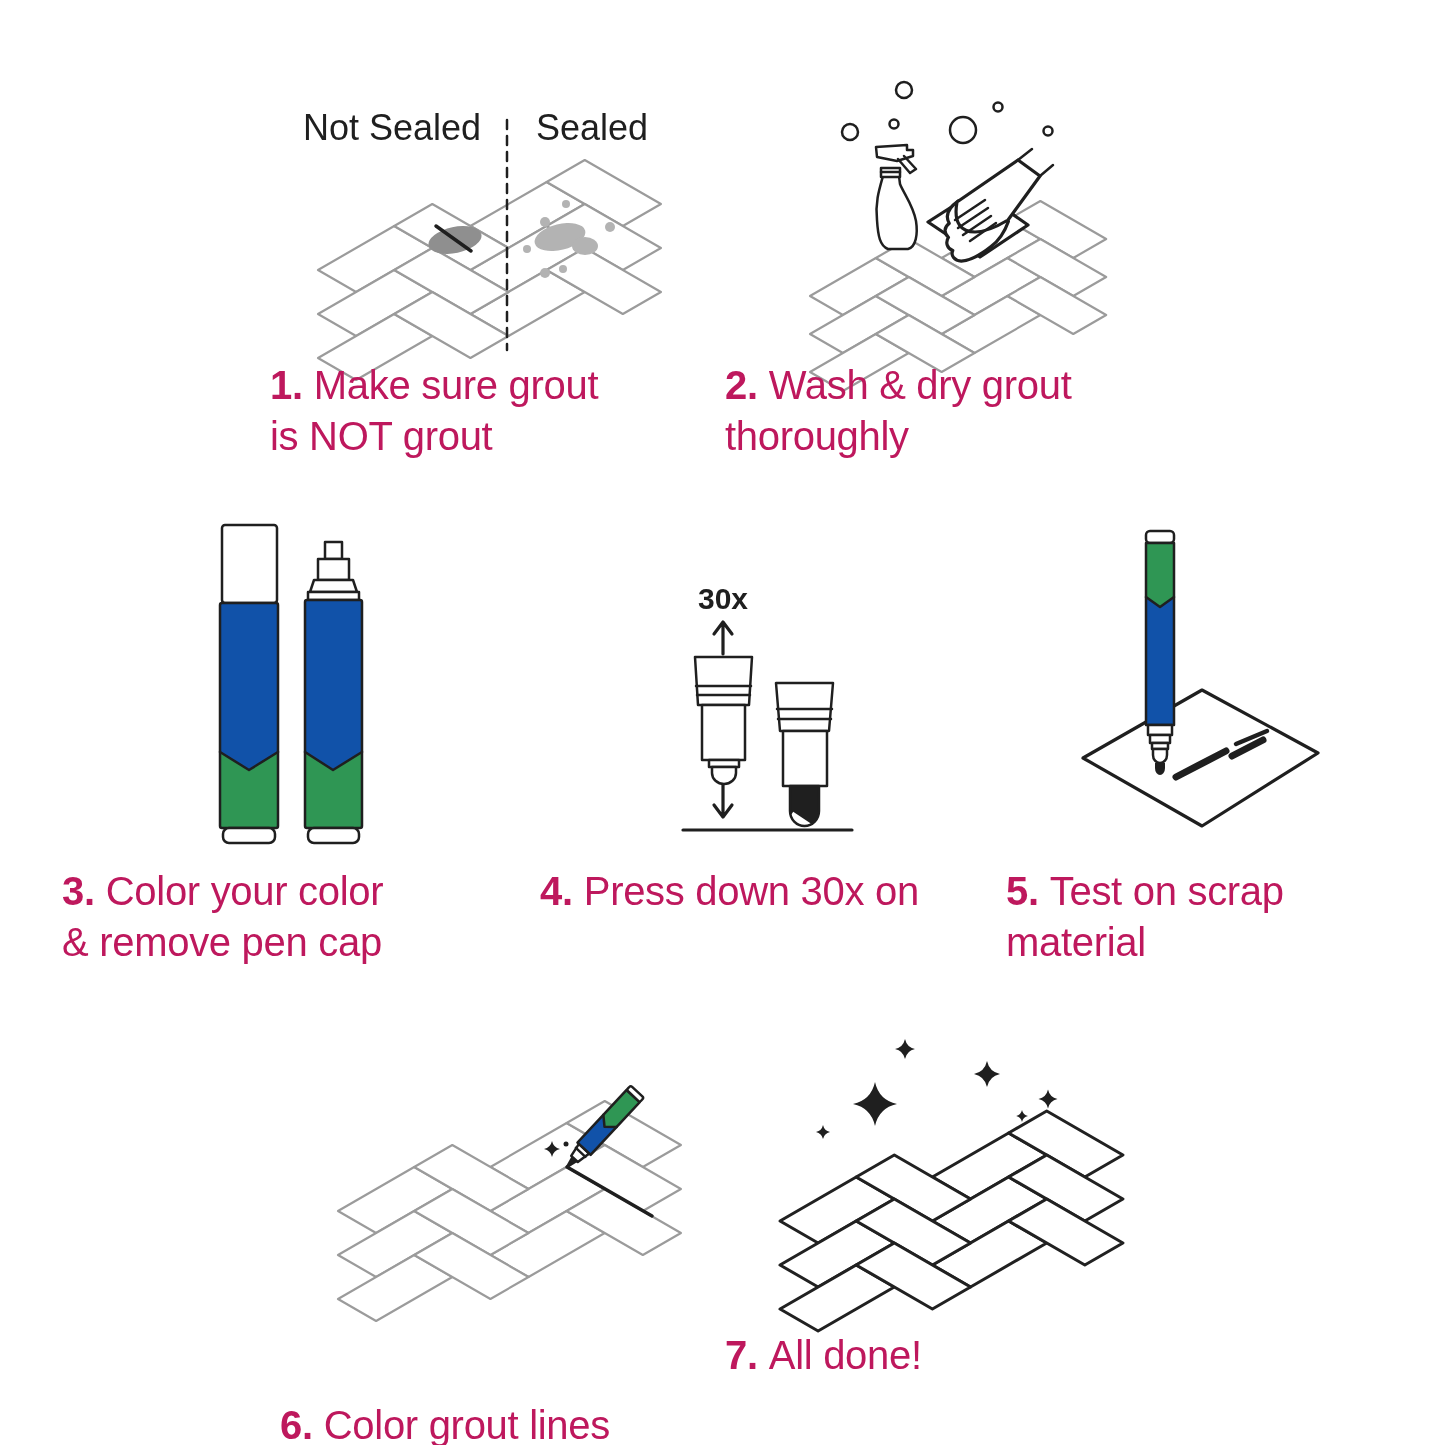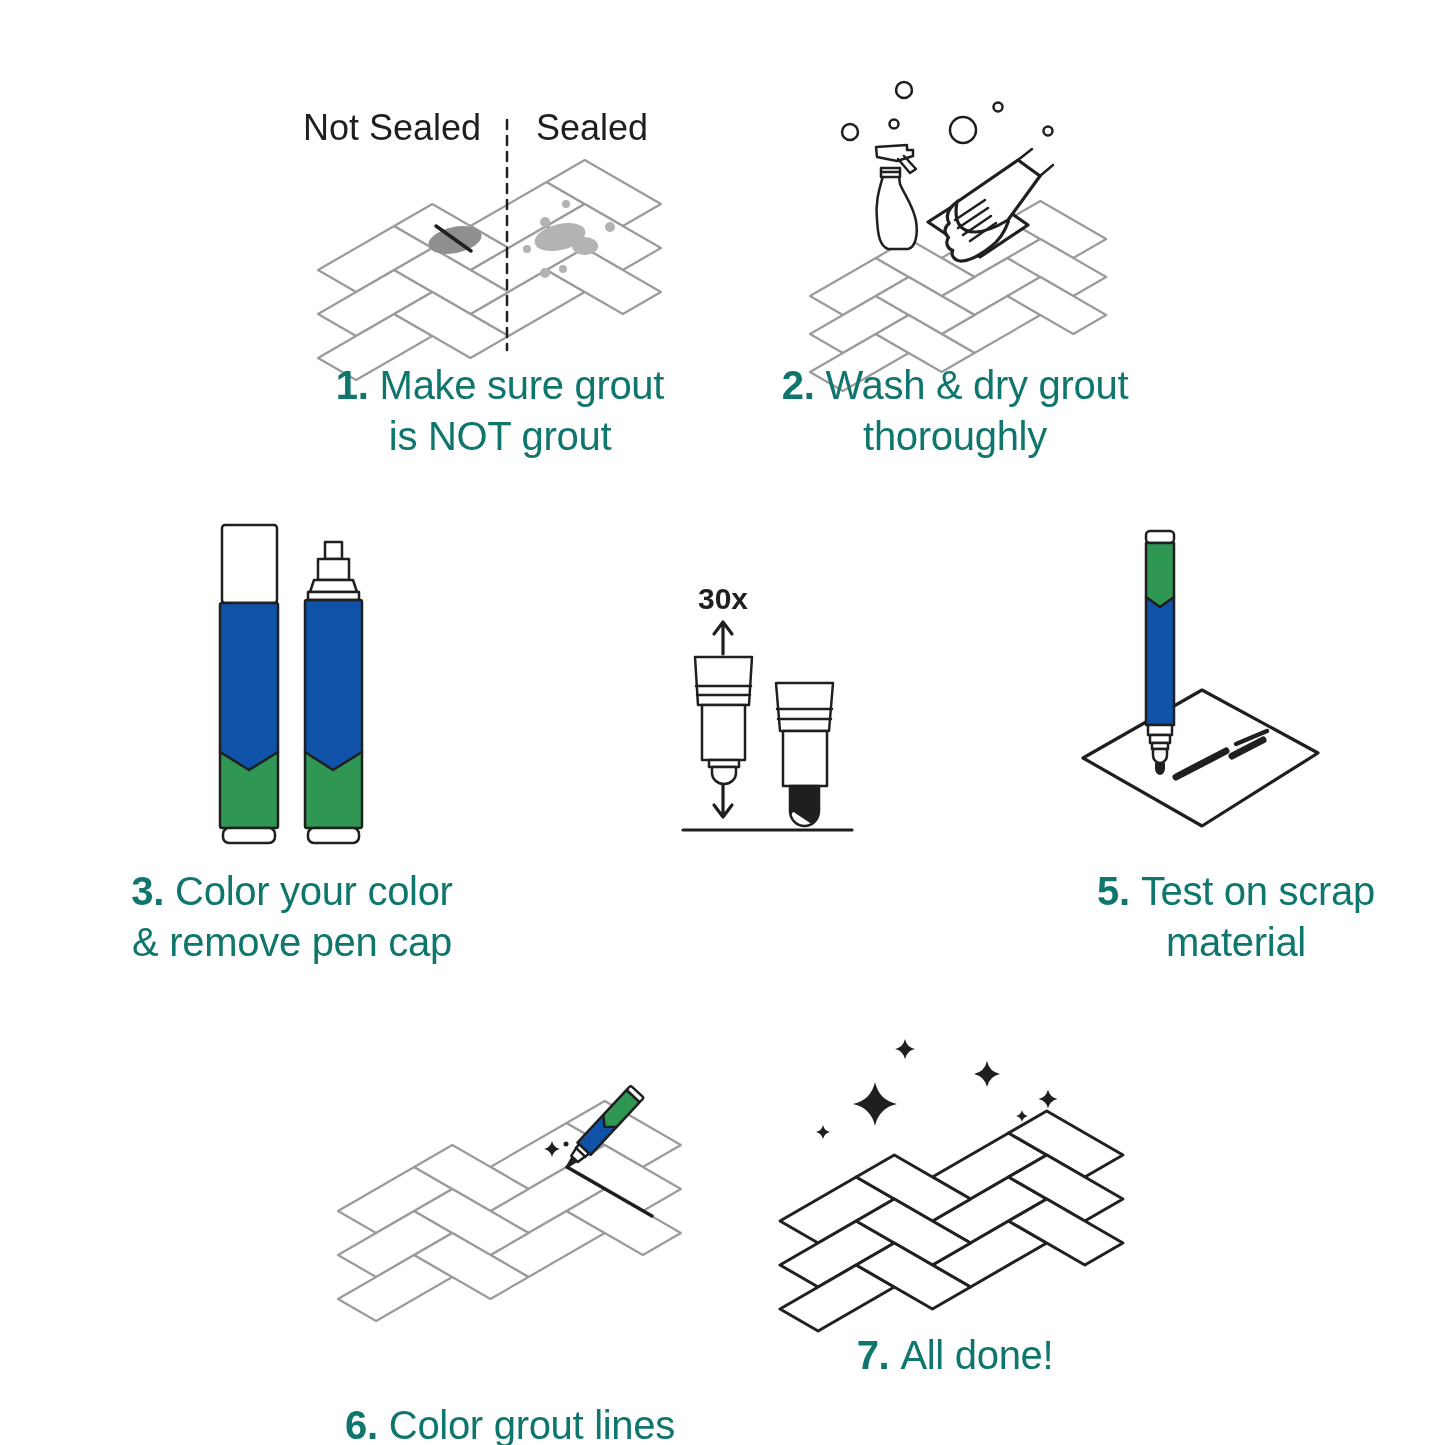--- a/index.html
+++ b/index.html
@@ -6,21 +6,21 @@
   #canvas{position:relative;width:1445px;height:1445px;background:#ffffff;overflow:hidden;
           font-family:"Liberation Sans",sans-serif;margin-top:8px;}
   svg{position:absolute;left:0;top:0;}
   .line{fill:none;stroke:#1f1f1f;stroke-width:2.5;stroke-linecap:round;stroke-linejoin:round;}
   .fillw{fill:#ffffff;stroke:#1f1f1f;stroke-width:2.5;stroke-linejoin:round;}
   .thick{stroke-width:3.2;}
   .spark{fill:#1f1f1f;stroke:none;}
   text{font-family:"Liberation Sans",sans-serif;}
   .svg-label{font-size:36px;fill:#1f1f1f;}
   .svg-label-bold{font-size:30px;font-weight:700;fill:#1f1f1f;}
-  .cap{position:absolute;width:460px;text-align:center;color:#0f766e;
+  .cap{position:absolute;width:460px;text-align:left;color:#be185d;
        font-size:40px;line-height:51px;letter-spacing:-0.3px;}
   .cap .num{font-weight:700;margin-right:11px;}
 </style>
 </head>
 <body>
 
 <div id="canvas">
 
 <svg width="1445" height="1445" viewBox="0 0 1445 1445">
 
@@ -226,20 +226,21 @@
 </div>
 <div class="cap" style="left:725px;top:352px;">
   <div><span class="num">2.</span><span>Wash &amp; dry grout</span></div>
   <div>thoroughly</div>
 </div>
 <div class="cap" style="left:62px;top:858px;">
   <div><span class="num">3.</span><span>Color your color</span></div>
   <div>&amp; remove pen cap</div>
 </div>
 <div class="cap" style="left:540px;top:858px;">
+  <div><span class="num">4.</span><span>Press down 30x on</span></div>
 </div>
 <div class="cap" style="left:1006px;top:858px;">
   <div><span class="num">5.</span><span>Test on scrap</span></div>
   <div>material</div>
 </div>
 <div class="cap" style="left:280px;top:1392px;">
   <div><span class="num">6.</span><span>Color grout lines</span></div>
 </div>
 <div class="cap" style="left:725px;top:1322px;">
   <div><span class="num">7.</span><span>All done!</span></div>

